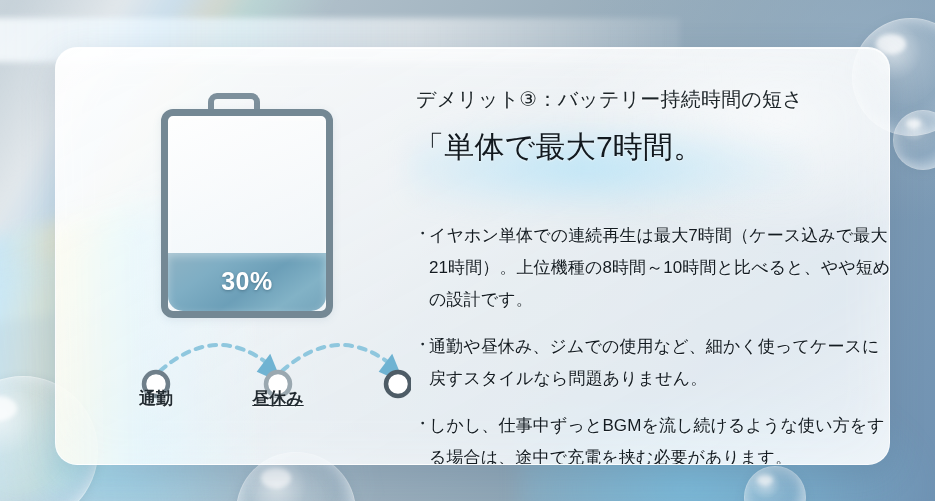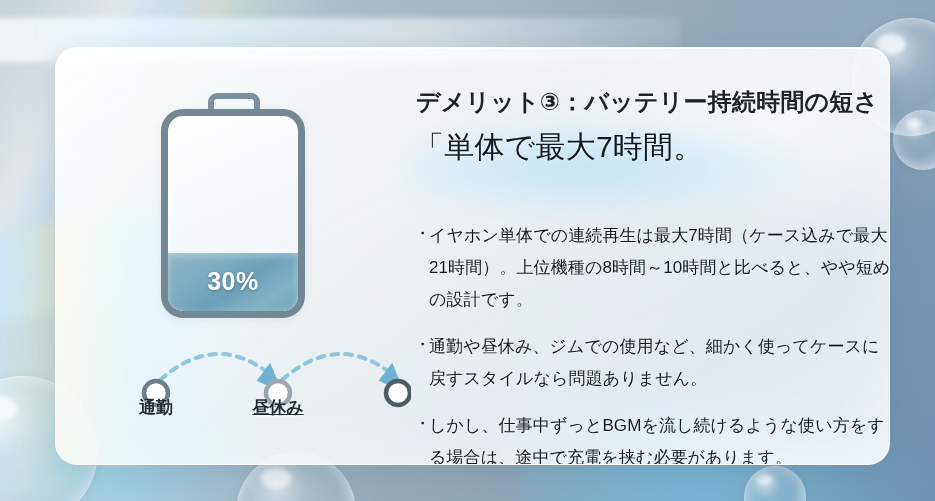--- a/index.html
+++ b/index.html
@@ -145,59 +145,59 @@
 
   
   #battery-illustration { position:absolute; left:105px; top:45px; width:146px; height:225px; }
   #battery-cap {
     position:absolute; left:47px; top:0; width:52px; height:22px;
     border:6px solid #7d909c; border-bottom:none;
     border-radius:9px 9px 0 0;
     background:transparent;
   }
   #battery-body {
-    position:absolute; left:0; top:16px; width:144px; height:209px;
+    position:absolute; left:0; top:16px; width:172px; height:209px;
     border:7px solid #748894;
-    border-radius:22px;
+    border-radius:12px;
     background:linear-gradient(160deg, rgba(255,255,255,0.85), rgba(238,244,248,0.75));
     overflow:hidden;
     box-shadow: inset 0 2px 6px rgba(255,255,255,0.9), 0 2px 8px rgba(90,120,145,0.12);
   }
   #battery-fill {
     position:absolute; left:0; right:0; bottom:0; height:30%;
     background:linear-gradient(145deg, #8fb3c4 0%, #7faec4 28%, #6c9fb8 55%, #82b2c6 78%, #74a4bb 100%);
     border-radius:0 0 15px 15px;
     box-shadow: inset 0 3px 8px rgba(255,255,255,0.35);
   }
   #battery-percent-label {
     position:absolute; left:0; right:0; bottom:0; height:30%;
     display:flex; align-items:center; justify-content:center;
     color:#ffffff; font-size:25px; font-weight:700;
     letter-spacing:0.5px;
     text-shadow:0 1px 3px rgba(40,70,90,0.45);
   }
 
   
-  #timeline { position:absolute; left:0; top:280px; width:355px; height:110px;padding-left:8px; }
+  #timeline { position:absolute; left:0; top:271px; width:355px; height:110px;padding-left:8px; }
   #timeline svg { position:absolute; left:0; top:0; }
   .tl-label {
     position:absolute; top:68px; width:90px; text-align:center;
     font-size:17px; font-weight:700; color:#222b31;
     text-shadow:0 1px 2px rgba(255,255,255,0.8);
   }
   #tl-label-0 { left:55px; }
   #tl-label-1 { left:177px;text-decoration:underline; }
   #tl-label-2 { left:297px; }
 
   
   #right-col { position:absolute; left:350px; top:0; width:485px; height:418px; }
 
   #subtitle {
     position:absolute; left:10px; top:38px;
-    font-size:24px; font-weight:700; color:#1c2428;
+    font-size:20px; font-weight:400; color:#1c2428;
     letter-spacing:0.2px;
     text-shadow:0 1px 2px rgba(255,255,255,0.75);
   }
 
   #headline-wrap {
     position:absolute; left:8px; top:78px; width:470px;
   }
   #headline-glow {
     position:absolute; left:-6px; top:-4px; width:400px; height:92px;
     background:radial-gradient(ellipse at 45% 50%, rgba(176,226,248,0.72), rgba(176,226,248,0.12) 62%, rgba(176,226,248,0) 80%);

